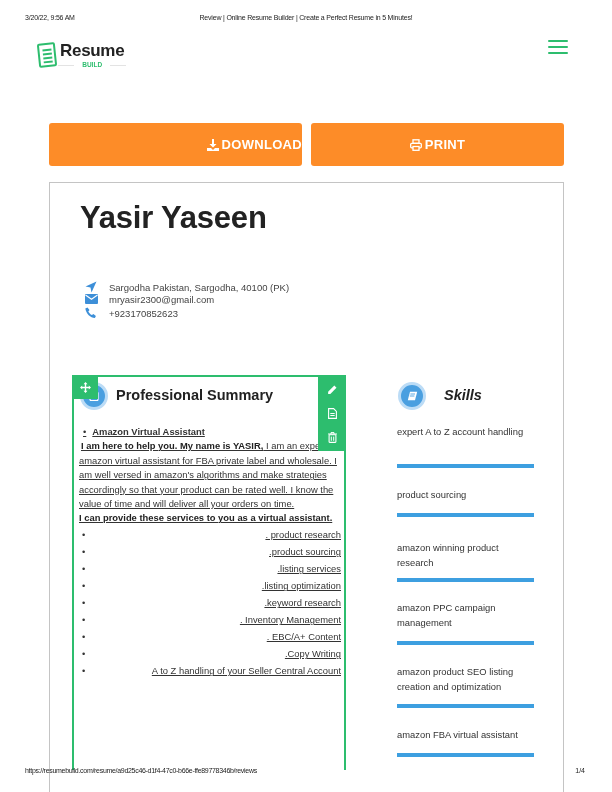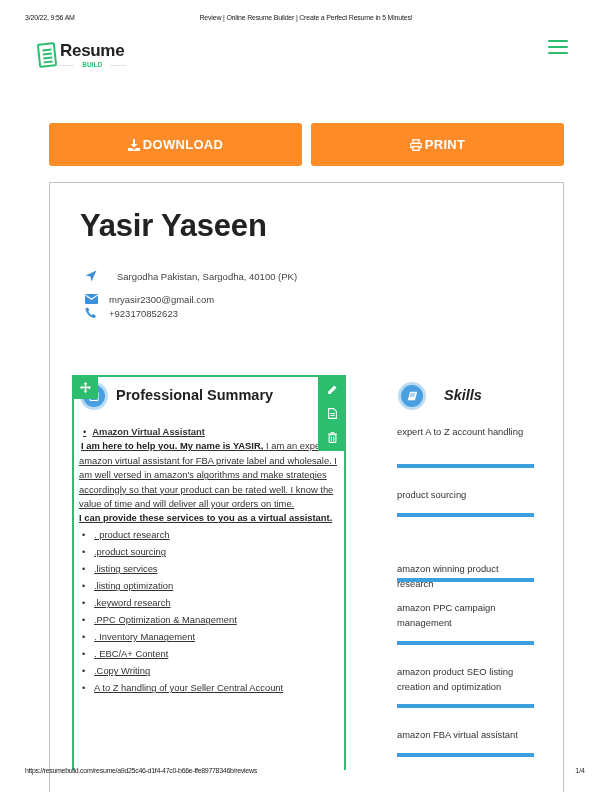--- a/index.html
+++ b/index.html
@@ -21,50 +21,50 @@
   .logo-main { font-size: 17px; font-weight: bold; color: #222; line-height: 18px; letter-spacing: -0.3px; }
   .logo-sub { font-size: 6.5px; color: #2dbd6e; font-weight: bold; text-align: center; line-height: 8px; margin-top: 1px; position: relative; }
   .logo-sub::before, .logo-sub::after { content: ""; position: absolute; top: 4px; width: 16px; height: 1px; background: #e3e3e3; }
   .logo-sub::before { left: -2px; }
   .logo-sub::after { right: -2px; }
 
   .hamburger { position: absolute; left: 548px; top: 40px; width: 20px; height: 15px; cursor: pointer; }
   .hamburger span { display: block; height: 2px; background: #2dbd6e; margin-bottom: 4px; border-radius: 1px; }
 
   .action-btn { position: absolute; top: 123px; height: 43px; background: #fd8c28; border-radius: 3px; color: #fff; font-size: 13px; font-weight: bold; display: flex; align-items: center; justify-content: center; letter-spacing: 0.3px; cursor: pointer; }
-  .btn-download { left: 49px; width: 253px; }
+  .btn-download { left: 49px; width: 253px; justify-content: flex-end; }
   .btn-print { left: 311px; width: 253px; }
   .action-btn svg { margin-right: 3px; }
 
   .resume-frame { position: absolute; left: 49px; top: 182px; width: 515px; height: 620px; border: 1px solid #c4c4c4; border-bottom: none; }
 
-  .name { position: absolute; left: 80px; top: 208px; font-size: 31px; font-weight: bold; color: #222; letter-spacing: -0.2px; }
+  .name { position: absolute; left: 80px; top: 200px; font-size: 31px; font-weight: bold; color: #222; letter-spacing: -0.2px; }
   .contact-row { position: absolute; left: 84px; height: 14px; display: flex; align-items: center; font-size: 9.5px; color: #444; }
   .contact-row .ic { width: 14px; height: 12px; margin-right: 11px; display: flex; align-items: center; justify-content: center; }
-  .contact-addr { top: 269px; gap: 8px; }
+  .contact-addr { top: 280px; }
   .contact-email { top: 292px; }
   .contact-phone { top: 306px; }
 
   .summary-box { position: absolute; left: 72px; top: 375px; width: 274px; height: 395px; border: 2px solid #2dbd6e; border-bottom: none; background: #fff; }
   .drag-handle { position: absolute; left: 72px; top: 375px; width: 26px; height: 24px; background: #2dbd6e; display: flex; align-items: center; justify-content: center; cursor: move; z-index: 3; }
   .side-tools { position: absolute; left: 318px; top: 375px; width: 28px; height: 76px; background: #2dbd6e; z-index: 3; display: flex; flex-direction: column; align-items: center; padding-top: 4px; }
   .side-tools .tool { width: 20px; height: 22px; display: flex; align-items: center; justify-content: center; margin-bottom: 3px; cursor: pointer; }
 
   .section-icon { position: absolute; width: 28px; height: 28px; border-radius: 50%; background: #4a9fe0; border: 3px solid #bcdcf6; display: flex; align-items: center; justify-content: center; }
   .summary-icon { left: 80px; top: 382px; }
   .section-title { position: absolute; font-size: 14.5px; font-weight: bold; color: #222; }
   .summary-title { left: 116px; top: 387px; }
 
   .summary-body { position: absolute; left: 79px; top: 425px; width: 262px; font-size: 9.4px; line-height: 14.4px; color: #333; text-decoration: underline; }
   .summary-body .head-bullet { padding-left: 4px; font-weight: bold; }
   .summary-body .head-bullet::before { content: "•"; margin-right: 6px; font-weight: normal; }
   .summary-body p { margin: 0; }
   .summary-body b { font-weight: bold; color: #222; }
   .services { list-style: none; margin-top: 2.5px; }
-  .services li { height: 17px; line-height: 14px; padding-left: 15px; position: relative; }
+  .services li { height: 17px; line-height: 14px; padding-left: 15px; position: relative; text-align: right; }
   .services li::before { content: "•"; position: absolute; left: 3px; top: 0; }
 
   .skills-icon { left: 398px; top: 382px; }
   .skills-title { left: 444px; top: 387px; font-style: italic; }
   .skill { position: absolute; left: 397px; width: 137px; font-size: 9.4px; line-height: 14.5px; color: #333; }
   .skill-bar { position: absolute; left: 397px; width: 137px; height: 4px; background: #3d9fe0; }
 </style>
 </head>
 <body>
 
@@ -170,41 +170,40 @@
 <div class="summary-body">
   <div class="head-bullet">Amazon Virtual Assistant</div>
   <p><b style="margin-left:2px">I am here to help you. My name is YASIR,</b><span> I am an expert amazon virtual assistant for FBA private label and wholesale. I am well versed in amazon's algorithms and make strategies accordingly so that your product can be rated well. I know the value of time and will deliver all your orders on time.</span></p>
   <p><b>I can provide these services to you as a virtual assistant.</b></p>
   <ul class="services">
     <li>. product research</li>
     <li>.product sourcing</li>
     <li>.listing services</li>
     <li>.listing optimization</li>
     <li>.keyword research</li>
-    <li>.PPC Optimization &amp; Management</li>
     <li>. Inventory Management</li>
     <li>. EBC/A+ Content</li>
     <li>.Copy Writing</li>
     <li>A to Z handling of your Seller Central Account</li>
   </ul>
 </div>
 
 <div class="section-icon skills-icon">
   <svg width="11" height="10" viewBox="0 0 11 10">
       <path d="M3 0.8h7.2L8 9.2H0.8z" fill="#fff"></path>
       <path d="M3.4 3h4.6M2.8 5h4.6" stroke="#4a9fe0" stroke-width="0.9"></path>
     </svg>
 </div>
 <div class="section-title skills-title">Skills</div>
 
 <div class="skill" style="top:425px">expert A to Z account handling</div>
 <div class="skill-bar" style="top:464px"></div>
 <div class="skill" style="top:488px">product sourcing</div>
 <div class="skill-bar" style="top:513px"></div>
-<div class="skill" style="top:562px">amazon winning product research</div>
+<div class="skill" style="top:541px">amazon winning product research</div>
 <div class="skill-bar" style="top:578px"></div>
 <div class="skill" style="top:601px">amazon PPC campaign management</div>
 <div class="skill-bar" style="top:641px"></div>
 <div class="skill" style="top:665px">amazon product SEO listing creation and optimization</div>
 <div class="skill-bar" style="top:704px"></div>
 <div class="skill" style="top:728px">amazon FBA virtual assistant</div>
 <div class="skill-bar" style="top:753px"></div>
 
 <div class="print-footer">
   <span class="print-url">https://resumebuild.com/resume/a9d25c46-d1f4-47c0-b66e-ffe897783​46b/reviews</span>

